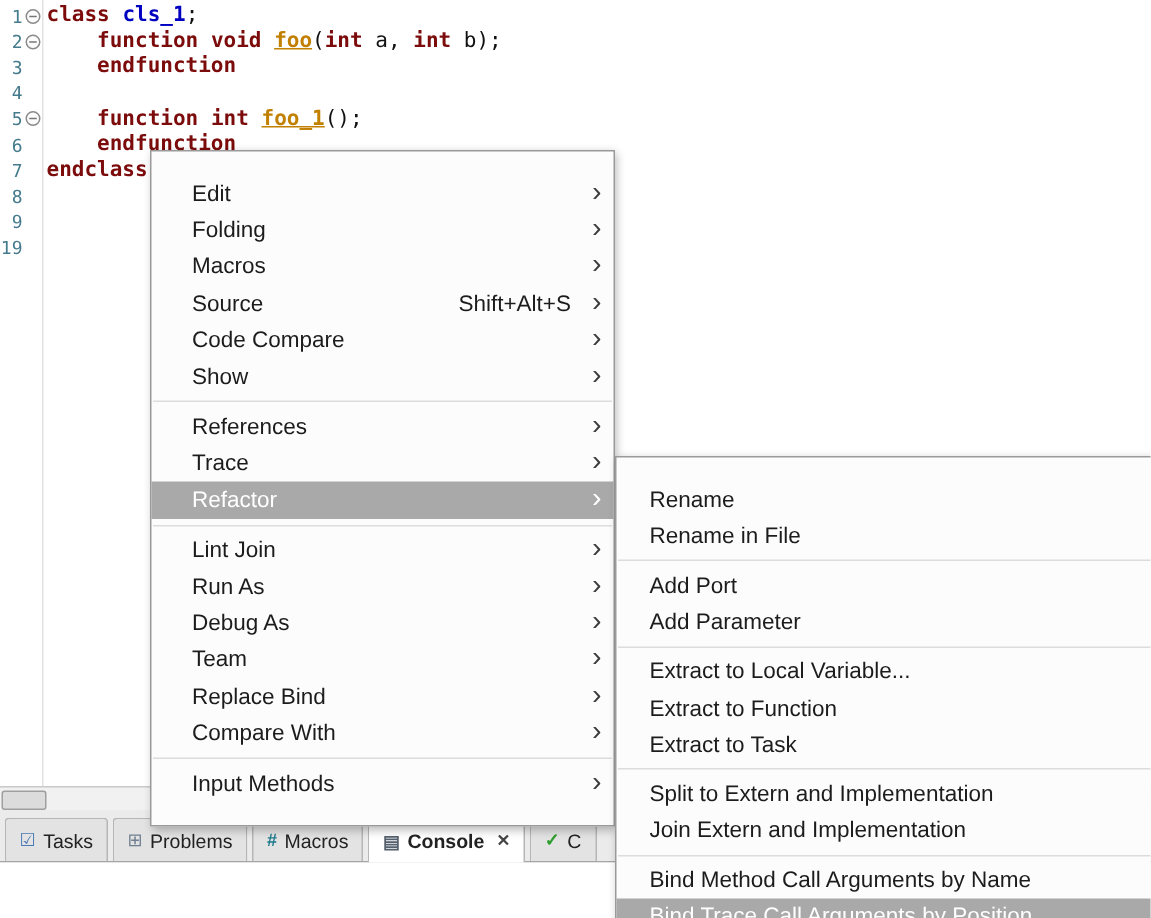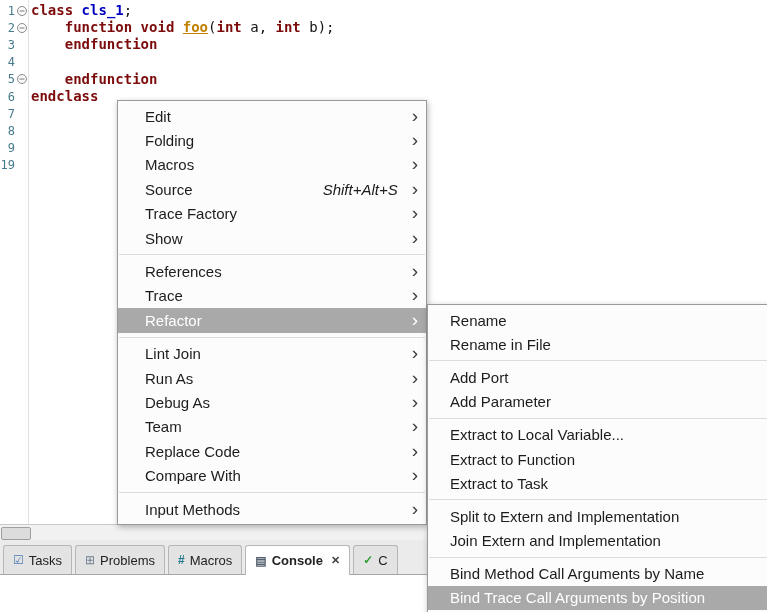--- a/index.html
+++ b/index.html
@@ -42,30 +42,30 @@
   .tasks-icon{color:#4a7ab5;}
   .problems-icon{color:#6f7f90;}
   .macros-icon{color:#1f7a8c;font-weight:bold;}
   .console-icon{color:#55606e;}
   .check-icon{color:#2f9e2f;font-weight:bold;}
   .tab-close{font-size:11px;color:#444;margin-left:3px;}
   .view-content{position:absolute;left:0;top:35px;right:0;bottom:0;background:#fff;}
 
   
   .menu{position:absolute;background:#fcfcfc;border:1px solid #9a9a9a;
-    box-shadow:1px 2px 6px rgba(0,0,0,0.28);padding:3px 0;box-sizing:border-box;margin-left:17px;}
+    box-shadow:1px 2px 6px rgba(0,0,0,0.28);padding:16px 0;box-sizing:border-box;}
   #context-menu{left:100px;top:100px;width:310px;z-index:20;}
   #refactor-submenu{left:410px;top:304px;width:360px;z-index:21;}
   .menu-item{display:flex;align-items:center;padding:0 8px 0 0;font-size:15px;color:#1c1c1c;cursor:default;}
   #context-menu .menu-item{height:24.4px;}
   #refactor-submenu .menu-item{height:24.2px;}
   #context-menu .menu-label{margin-left:27px;white-space:nowrap;}
   #refactor-submenu .menu-label{margin-left:22px;white-space:nowrap;}
   .menu-fill{flex:1;}
-  .menu-accel{margin-right:14px;white-space:nowrap;font-style:italic;}
+  .menu-accel{margin-right:14px;white-space:nowrap;}
   .menu-arrow{font-size:19px;line-height:1;color:#3c3c3c;transform:translateY(-1px);}
   .menu-item.highlighted{background:var(--menu-highlight-bg,#a9a9a9);color:var(--menu-highlight-text,#fff);}
   .menu-item.highlighted .menu-arrow{color:var(--menu-highlight-text,#fff);}
   .menu-sep{height:1px;background:#dcdcdc;margin:4px 1px;}
 </style>
 </head>
 <body>
 
 <div class="editor">
   <div class="gutter" id="gutter">
@@ -108,20 +108,21 @@
       <div class="gutter-row">
         <span class="lineno">19</span>
         <span class="fold"></span>
       </div>
     </div>
   <div class="code" id="code">
       <div class="code-row"><span class="tok-kw">class</span><span class="tok-pl"> </span><span class="tok-ty">cls_1</span><span class="tok-pl">;</span></div>
       <div class="code-row"><span class="tok-pl">    </span><span class="tok-kw">function</span><span class="tok-pl"> </span><span class="tok-kw">void</span><span class="tok-pl"> </span><span class="tok-fn">foo</span><span class="tok-pl">(</span><span class="tok-kw">int</span><span class="tok-pl"> a, </span><span class="tok-kw">int</span><span class="tok-pl"> b);</span></div>
       <div class="code-row"><span class="tok-pl">    </span><span class="tok-kw">endfunction</span></div>
       <div class="code-row"></div>
+      <div class="code-row"><span class="tok-pl">    </span><span class="tok-kw">function</span><span class="tok-pl"> </span><span class="tok-kw">int</span><span class="tok-pl"> </span><span class="tok-fn">foo_1</span><span class="tok-pl">();</span></div>
       <div class="code-row"><span class="tok-pl">    </span><span class="tok-kw">endfunction</span></div>
       <div class="code-row"><span class="tok-kw">endclass</span></div>
       <div class="code-row"></div>
       <div class="code-row"></div>
     </div>
 </div>
 
 <div class="hscrollbar">
   <div class="hscroll-thumb"></div>
 </div>
@@ -169,21 +170,21 @@
       <span class="menu-fill"></span>
       <span class="menu-arrow">›</span>
     </div>
     <div class="menu-item">
       <span class="menu-label">Source</span>
       <span class="menu-fill"></span>
       <span class="menu-accel">Shift+Alt+S</span>
       <span class="menu-arrow">›</span>
     </div>
     <div class="menu-item">
-      <span class="menu-label">Trace Factory</span>
+      <span class="menu-label">Code Compare</span>
       <span class="menu-fill"></span>
       <span class="menu-arrow">›</span>
     </div>
     <div class="menu-item">
       <span class="menu-label">Show</span>
       <span class="menu-fill"></span>
       <span class="menu-arrow">›</span>
     </div>
     <div class="menu-sep"></div>
     <div class="menu-item">
@@ -216,21 +217,21 @@
       <span class="menu-label">Debug As</span>
       <span class="menu-fill"></span>
       <span class="menu-arrow">›</span>
     </div>
     <div class="menu-item">
       <span class="menu-label">Team</span>
       <span class="menu-fill"></span>
       <span class="menu-arrow">›</span>
     </div>
     <div class="menu-item">
-      <span class="menu-label">Replace Code</span>
+      <span class="menu-label">Replace Bind</span>
       <span class="menu-fill"></span>
       <span class="menu-arrow">›</span>
     </div>
     <div class="menu-item">
       <span class="menu-label">Compare With</span>
       <span class="menu-fill"></span>
       <span class="menu-arrow">›</span>
     </div>
     <div class="menu-sep"></div>
     <div class="menu-item">

